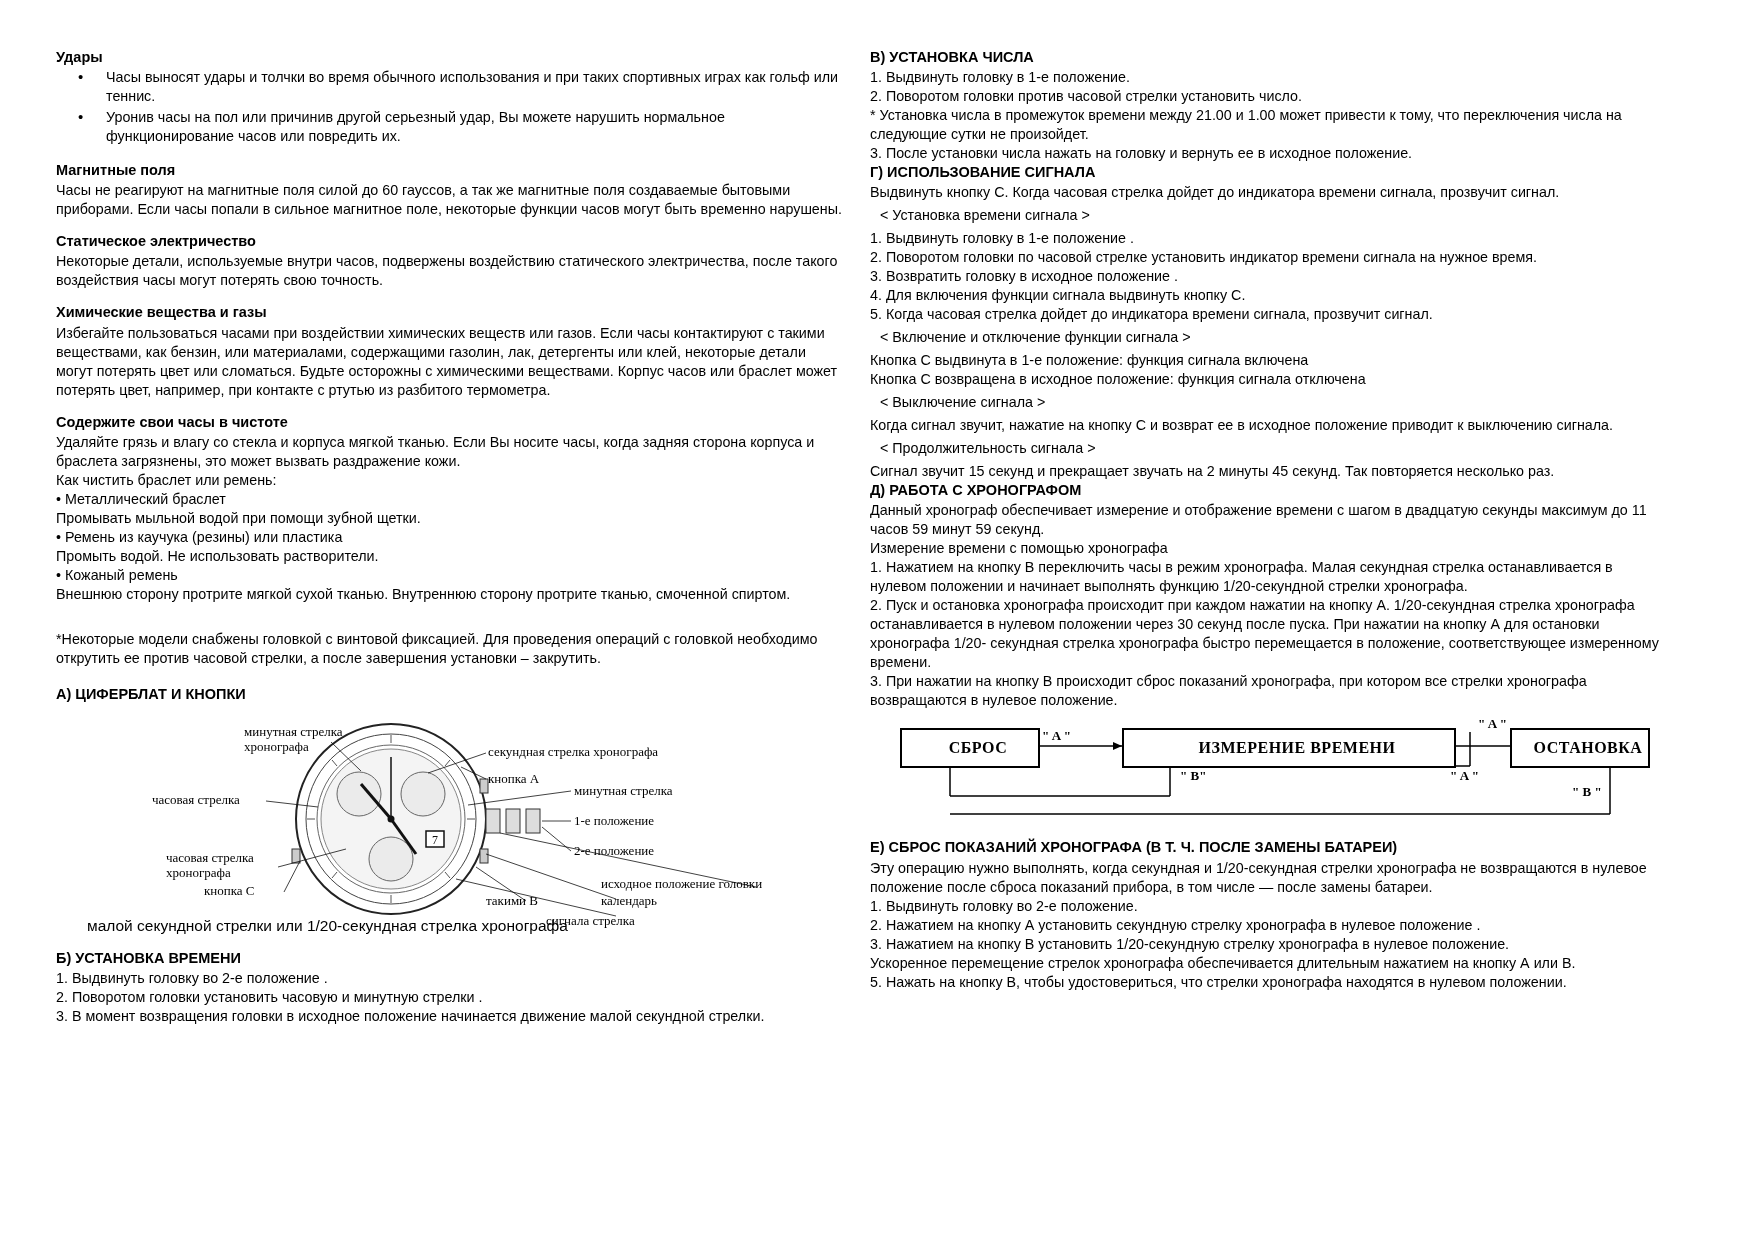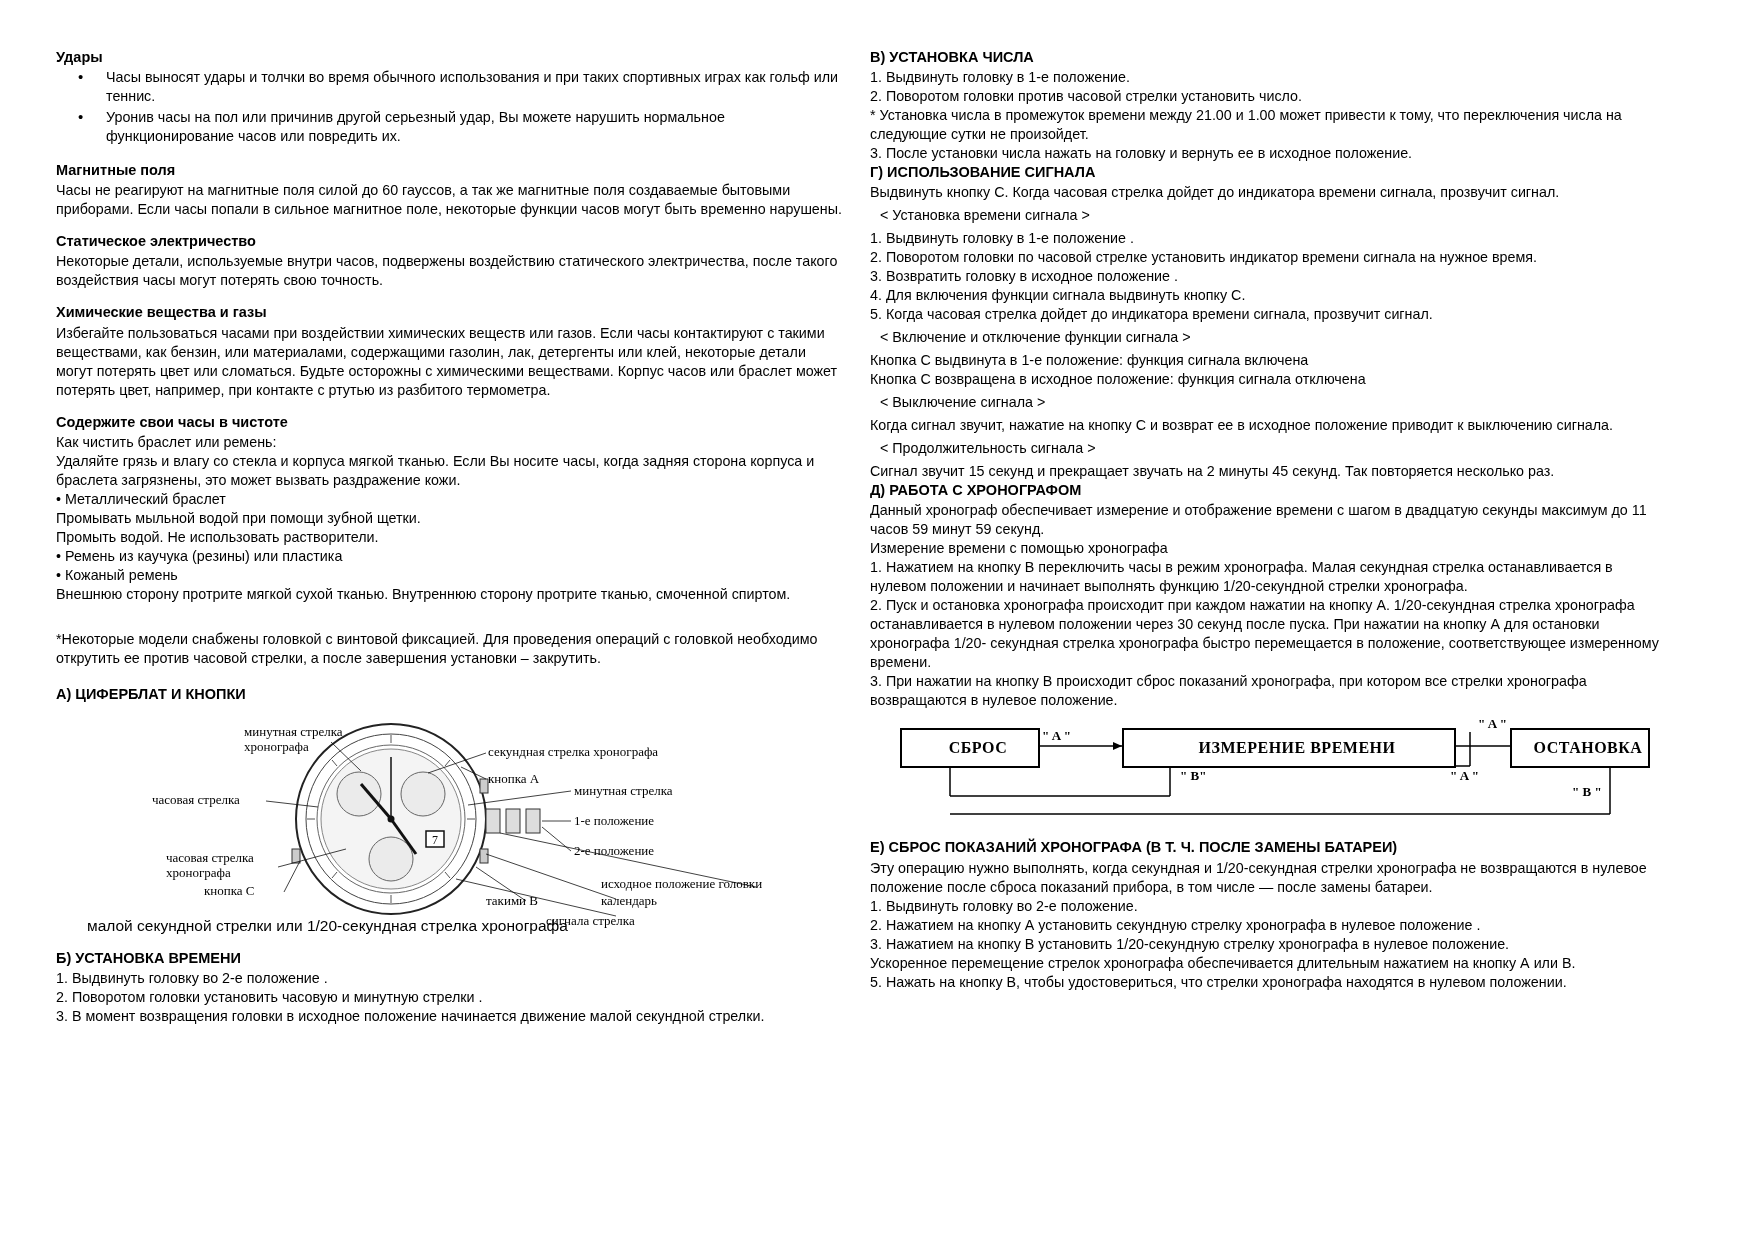--- a/index.html
+++ b/index.html
@@ -146,26 +146,26 @@
     <div class="blockgap"></div>
     <h3 class="section-head">Статическое электричество</h3>
     <p class="para">Некоторые детали, используемые внутри часов, подвержены воздействию статического электричества, после такого воздействия часы могут потерять свою точность.</p>
 
     <div class="blockgap"></div>
     <h3 class="section-head">Химические вещества и газы</h3>
     <p class="para">Избегайте пользоваться часами при воздействии химических веществ или газов. Если часы контактируют с такими веществами, как бензин, или материалами, содержащими газолин, лак, детергенты или клей, некоторые детали могут потерять цвет или сломаться. Будьте осторожны с химическими веществами. Корпус часов или браслет может потерять цвет, например, при контакте с ртутью из разбитого термометра.</p>
 
     <div class="blockgap"></div>
     <h3 class="section-head">Содержите свои часы в чистоте</h3>
+    <p class="para">Удаляйте грязь и влагу со стекла и корпуса мягкой тканью. Если Вы носите часы, когда  задняя сторона корпуса и браслета загрязнены, это может вызвать раздражение кожи.</p>
     <p class="para">Как чистить браслет или ремень:</p>
-    <p class="para">Удаляйте грязь и влагу со стекла и корпуса мягкой тканью. Если Вы носите часы, когда  задняя сторона корпуса и браслета загрязнены, это может вызвать раздражение кожи.</p>
     <div class="dotline">• Металлический браслет</div>
     <div class="dotline">Промывать мыльной водой при помощи зубной щетки.</div>
+    <div class="dotline">• Ремень из каучука (резины) или пластика</div>
     <div class="dotline">Промыть водой. Не использовать растворители.</div>
-    <div class="dotline">• Ремень из каучука (резины) или пластика</div>
     <div class="dotline">• Кожаный ремень</div>
     <p class="para">Внешнюю сторону протрите мягкой сухой тканью. Внутреннюю сторону протрите тканью, смоченной спиртом.</p>
 
     <div class="blockgap"></div>
     <div class="blockgap"></div>
     <p class="para">*Некоторые модели снабжены головкой с винтовой фиксацией. Для проведения операций с головкой необходимо открутить ее против часовой стрелки, а после завершения установки – закрутить.</p>
 
     <div class="blockgap"></div>
     <div class="smallgap"></div>
     <h3 class="section-head">А) ЦИФЕРБЛАТ И КНОПКИ</h3>

